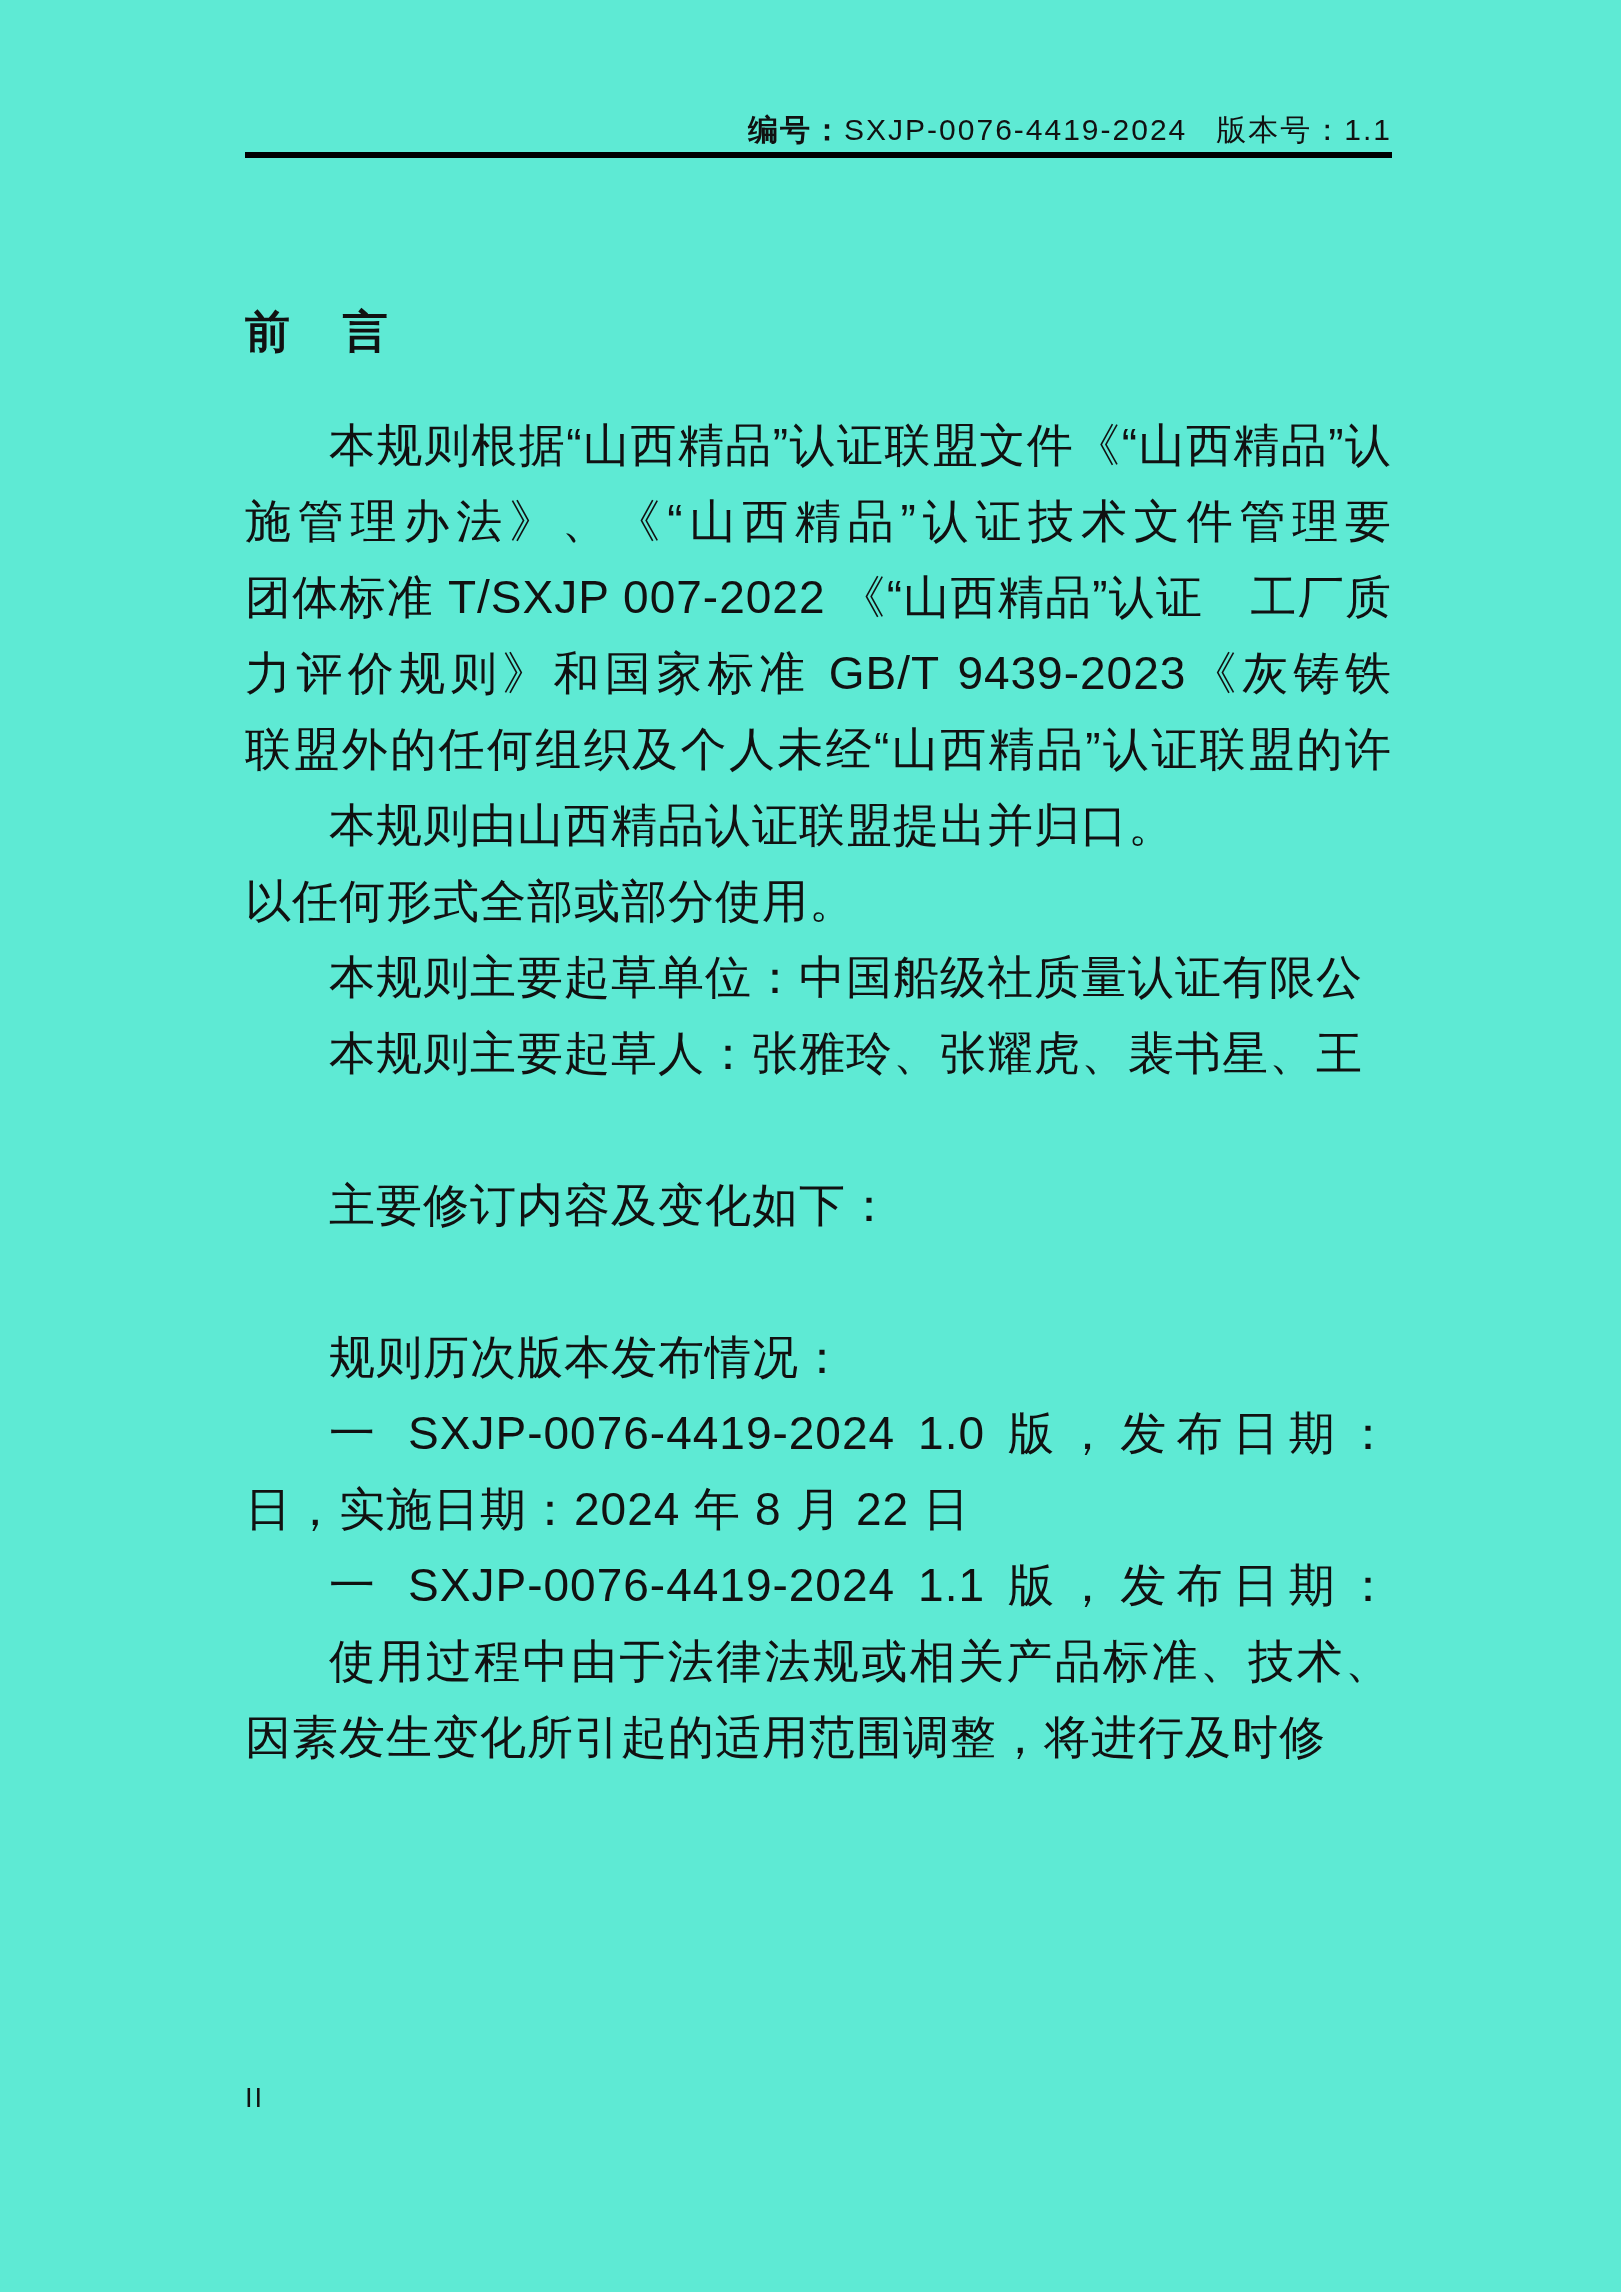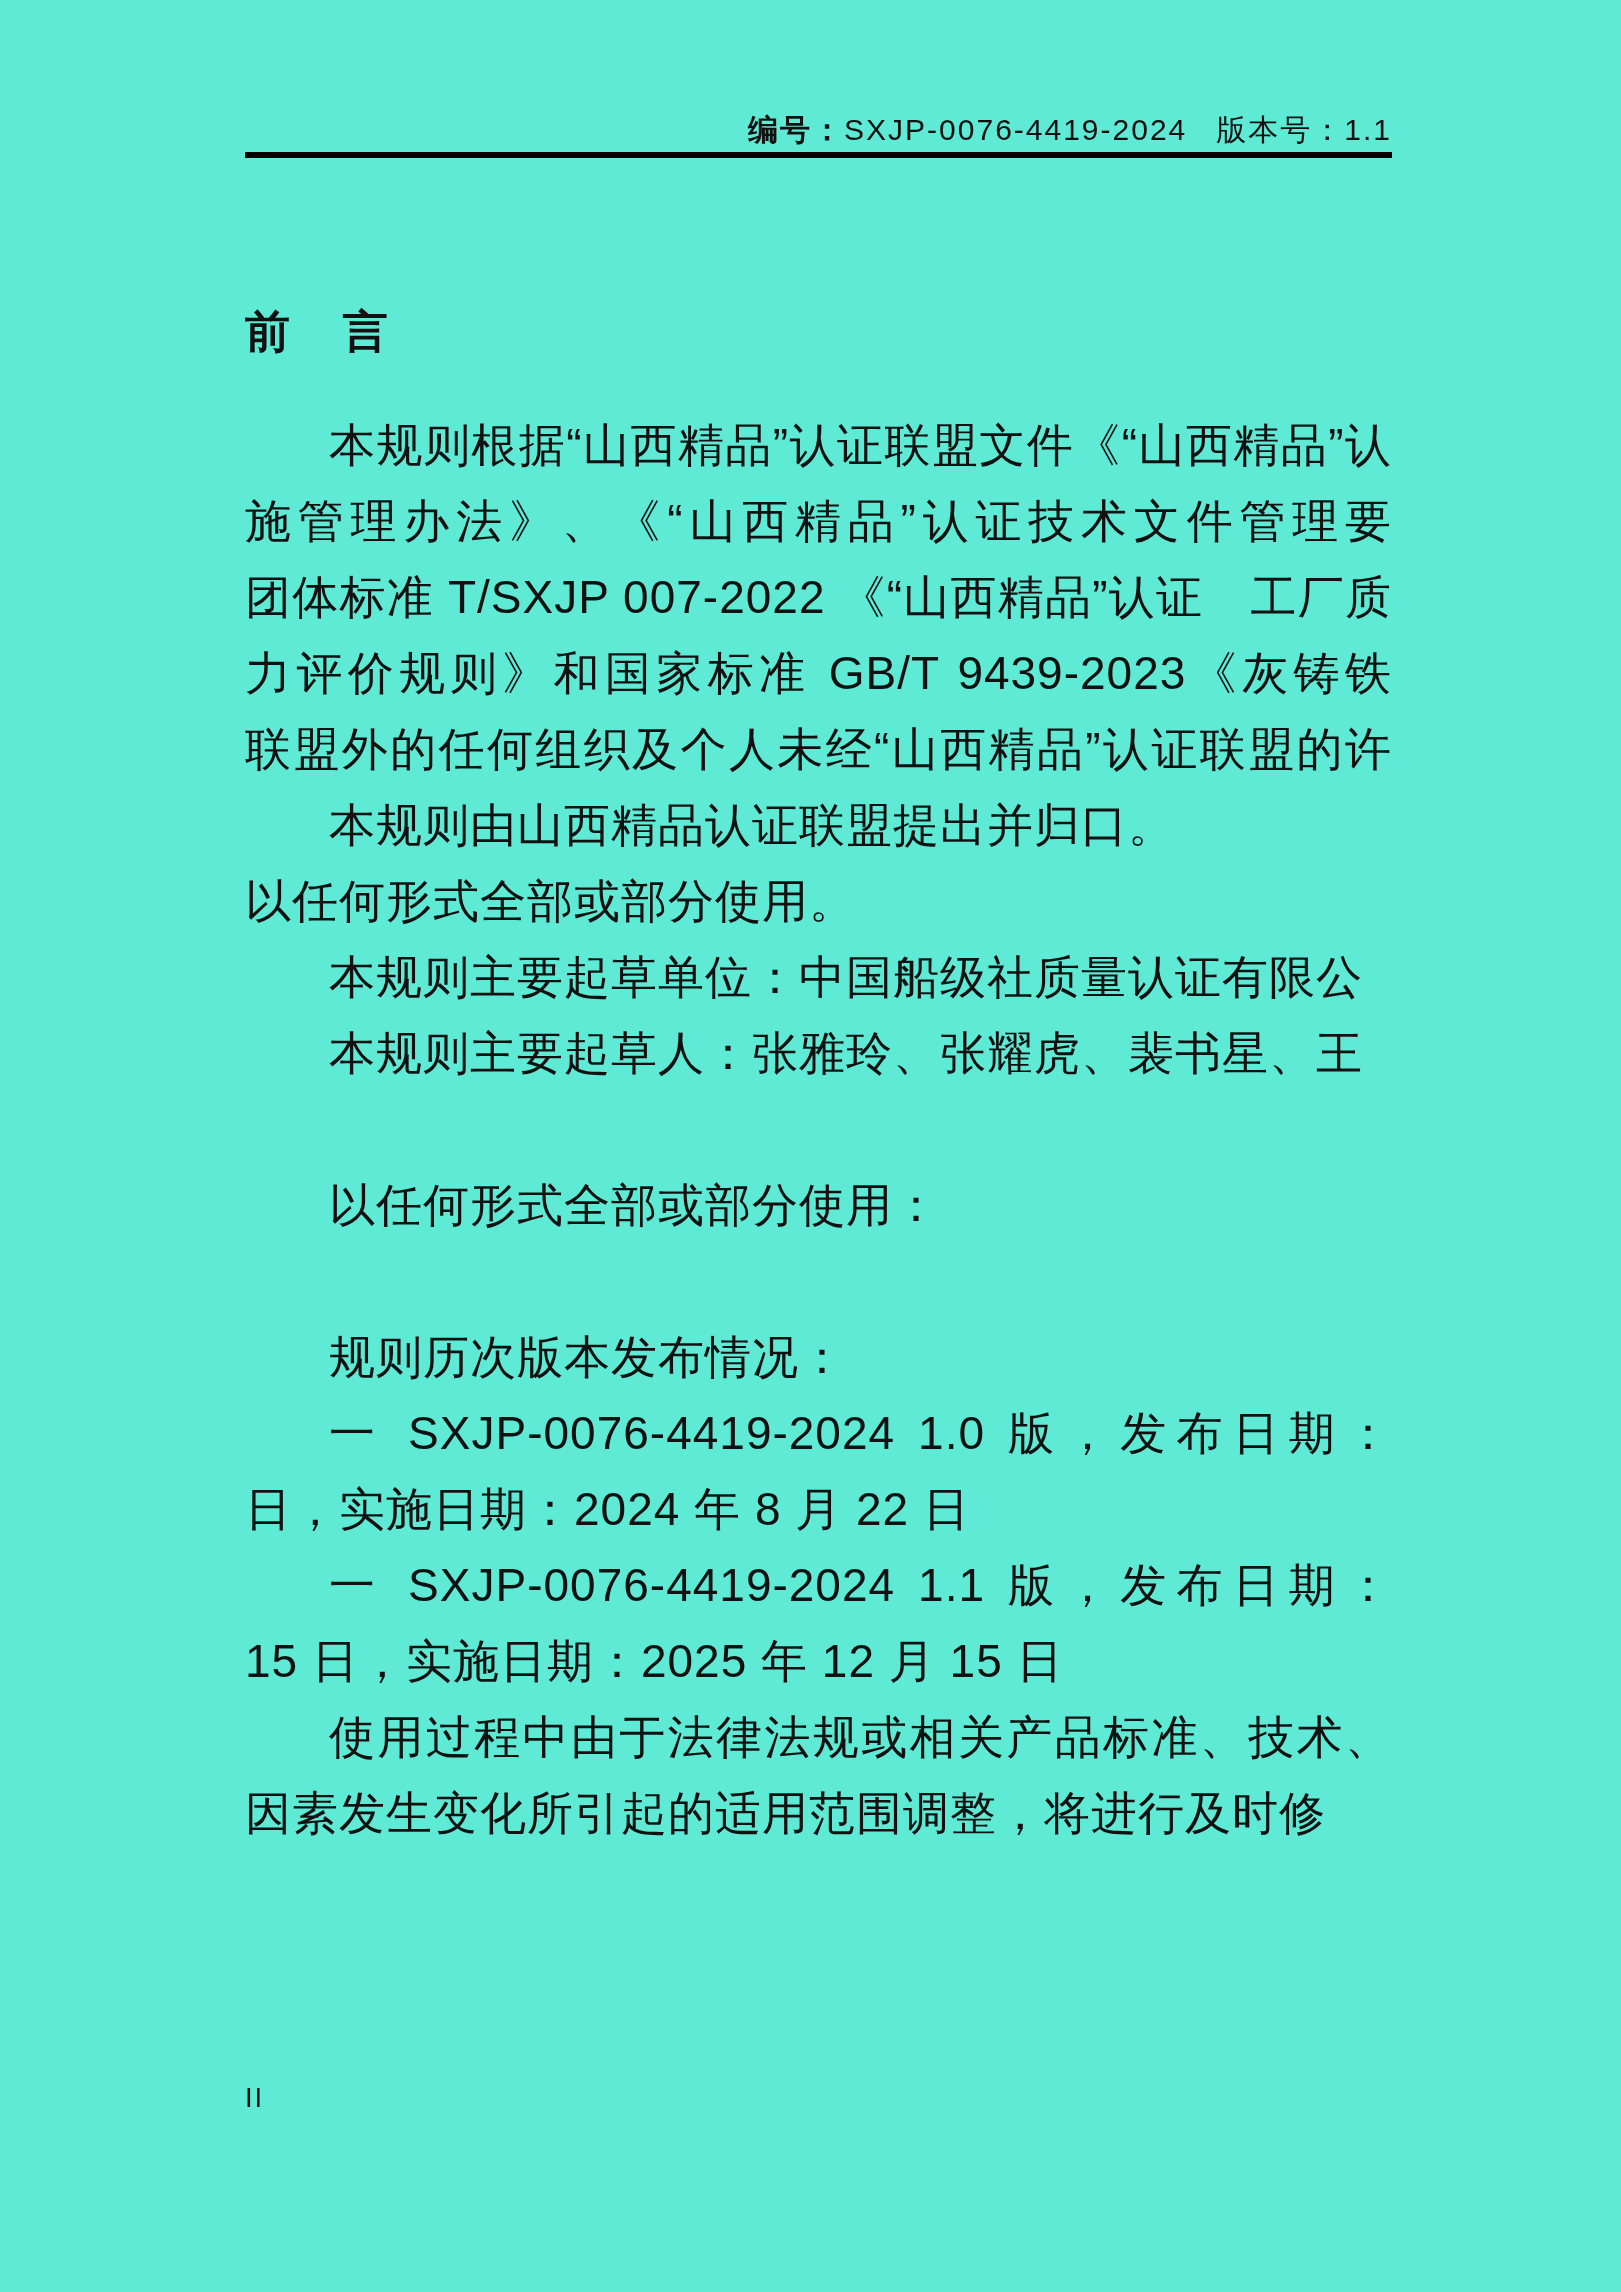--- a/index.html
+++ b/index.html
@@ -96,27 +96,26 @@
       <div class="line indent full">本规则根据“山西精品”认证联盟文件《“山西精品”认证实</div>
       <div class="line full">施管理办法》、《“山西精品”认证技术文件管理要求》，并基于</div>
       <div class="line full">团体标准 T/SXJP 007-2022 《“山西精品”认证　工厂质量保证能</div>
       <div class="line full">力评价规则》和国家标准 GB/T 9439-2023《灰铸铁件》要求编制，</div>
       <div class="line full">联盟外的任何组织及个人未经“山西精品”认证联盟的许可，不得</div>
       <div class="line indent">本规则由山西精品认证联盟提出并归口。</div>
       <div class="line">以任何形式全部或部分使用。</div>
       <div class="line indent">本规则主要起草单位：中国船级社质量认证有限公司。</div>
       <div class="line indent">本规则主要起草人：张雅玲、张耀虎、裴书星、王姣。</div>
       <div class="line"></div>
-      <div class="line indent">以任何形式全部或部分使用：</div>
+      <div class="line indent">主要修订内容及变化如下：</div>
       <div class="line"></div>
       <div class="line indent">规则历次版本发布情况：</div>
       <div class="line indent full">一 SXJP-0076-4419-2024 1.0 版，发布日期：2024 年 8 月 22</div>
       <div class="line">日，实施日期：2024 年 8 月 22 日</div>
       <div class="line indent full">一 SXJP-0076-4419-2024 1.1 版，发布日期：2025 年 12 月</div>
-      <div class="line">15 日，实施日期：2025 年 12 月 15 日</div>
       <div class="line indent full">使用过程中由于法律法规或相关产品标准、技术、产业政策等</div>
       <div class="line">因素发生变化所引起的适用范围调整，将进行及时修订。</div>
     </div>
 
   <div class="page-num">II</div>
 
 </div>
 
 
 </body></html>

